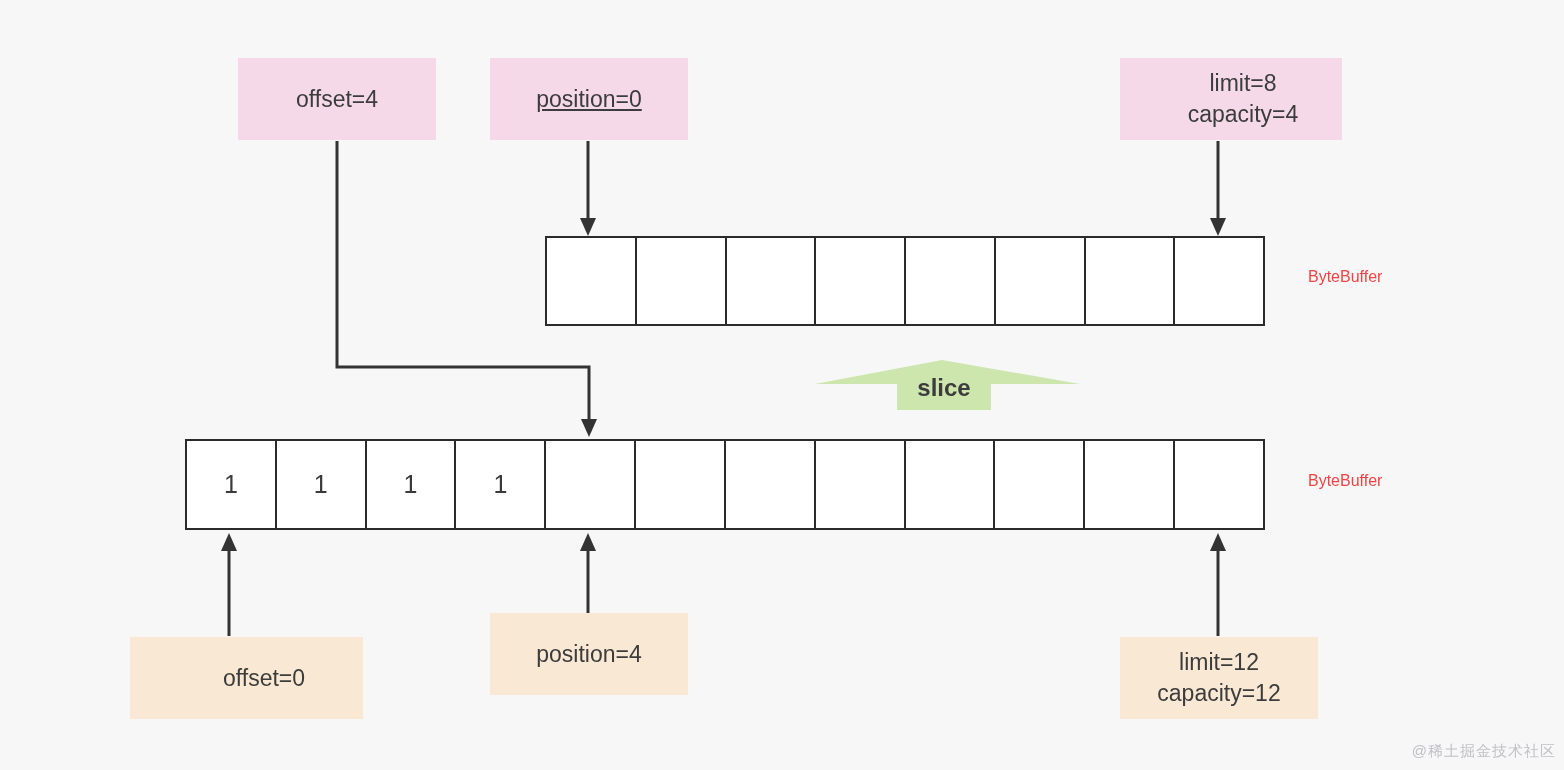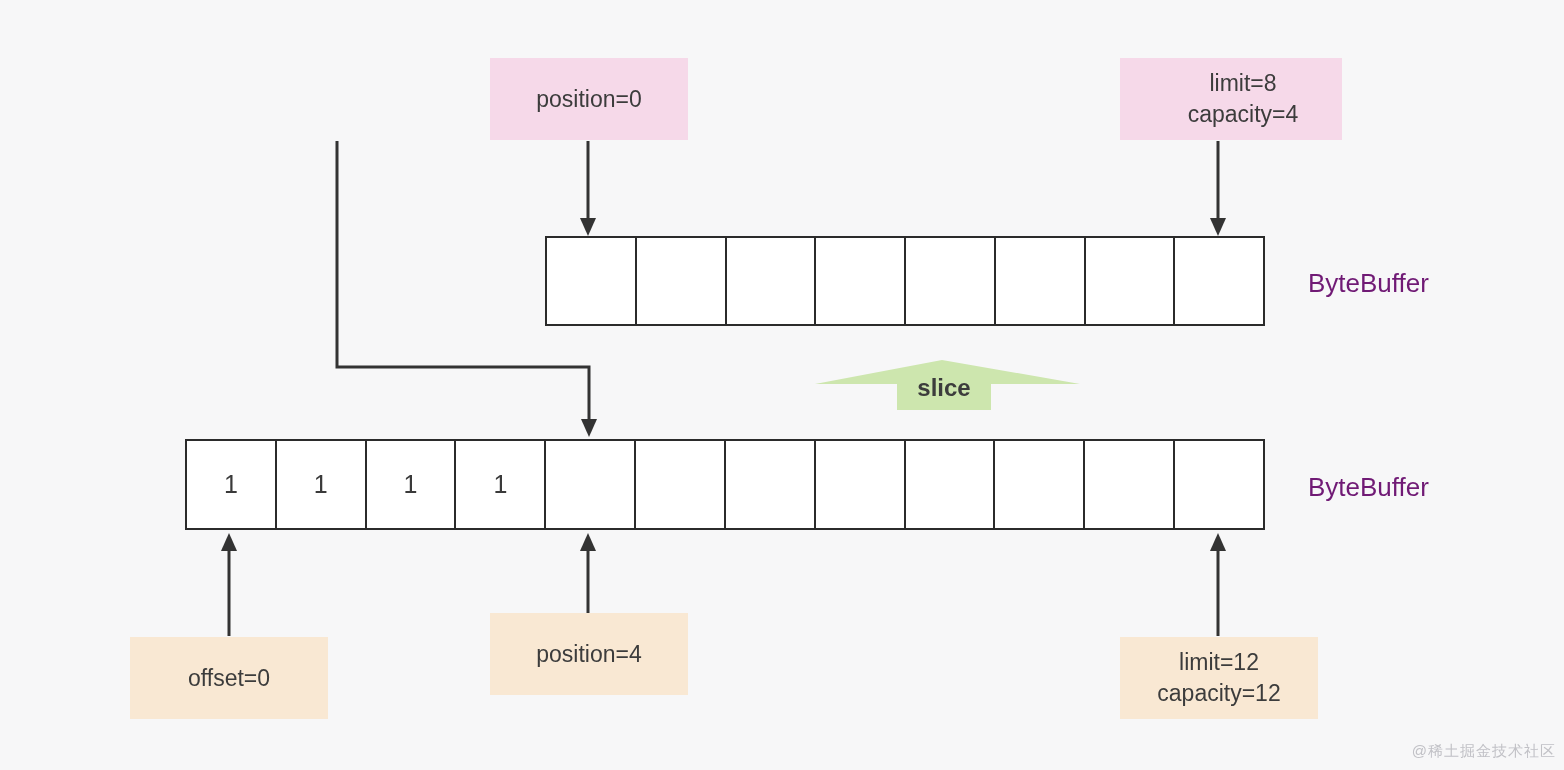--- a/index.html
+++ b/index.html
@@ -47,22 +47,22 @@
     display: flex;
     align-items: center;
     justify-content: center;
     font-size: 25px;
     color: #3a3a3a;
     background: #ffffff;
   }
   .buffer .cell + .cell { border-left: none; }
   .buffer-label {
     position: absolute;
-    font-size: 26px;
-    color: #701a75;
+    font-size: 16px;
+    color: #ef4444;
     white-space: nowrap;
   }
   #buffer-top    { left: 545px; top: 236px; width: 720px;  height: 90px; }
   #buffer-bottom { left: 185px; top: 439px; width: 1080px; height: 91px; }
   #buffer-top-label    { left: 1308px; top: 268px; }
   #buffer-bottom-label { left: 1308px; top: 472px; }
   #slice-text {
     position: absolute;
     left: 884px; top: 374px;
     width: 120px;
@@ -112,21 +112,24 @@
     </g>
 
     <g stroke="#333333" stroke-width="3" fill="#333333">
       <line x1="1218" y1="636" x2="1218" y2="550"></line>
       <polygon points="1210,551 1226,551 1218,533" stroke="none"></polygon>
     </g>
 
     <polygon points="815,384 942,360 1080,384 991,384 991,410 897,410 897,384" fill="#cde6ae" stroke="none"></polygon>
   </svg>
 
-  <div class="label-box pink" style="left:490px; top:58px;">
+  <div class="label-box pink" style="left:238px; top:58px;">
+    <div>offset=4</div>
+  </div>
+  <div class="label-box pink" style="left:490px; top:58px;text-decoration:underline;">
     <div>position=0</div>
   </div>
   <div class="label-box pink" style="left:1120px; top:58px;padding-left:24px;">
     <div>limit=8</div>
     <div>capacity=4</div>
   </div>
 
   <div class="buffer" id="buffer-top">
 
       <div class="cell"></div>
@@ -170,21 +173,21 @@
       <div class="cell"></div>
 
       <div class="cell"></div>
 
       <div class="cell"></div>
 
       <div class="cell"></div>
     </div>
   <div class="buffer-label" id="buffer-bottom-label">ByteBuffer</div>
 
-  <div class="label-box peach" style="left:130px; top:637px;">
+  <div class="label-box peach" style="left:130px; top:637px;padding-left:35px;">
     <div>offset=0</div>
   </div>
   <div class="label-box peach" style="left:490px; top:613px;">
     <div>position=4</div>
   </div>
   <div class="label-box peach" style="left:1120px; top:637px;">
     <div>limit=12</div>
     <div>capacity=12</div>
   </div>
 

